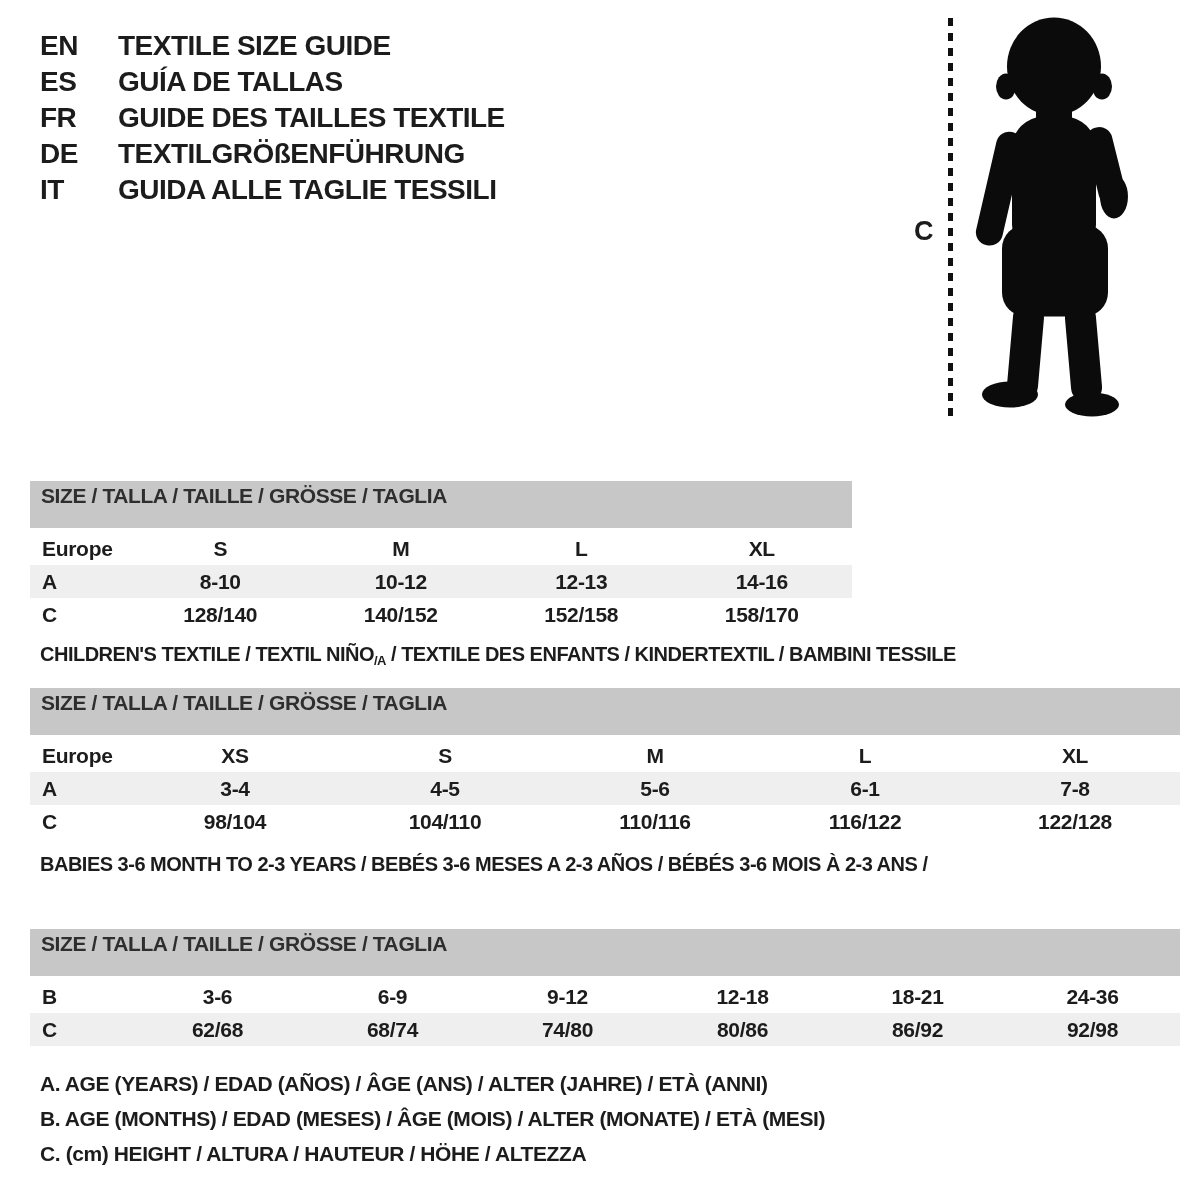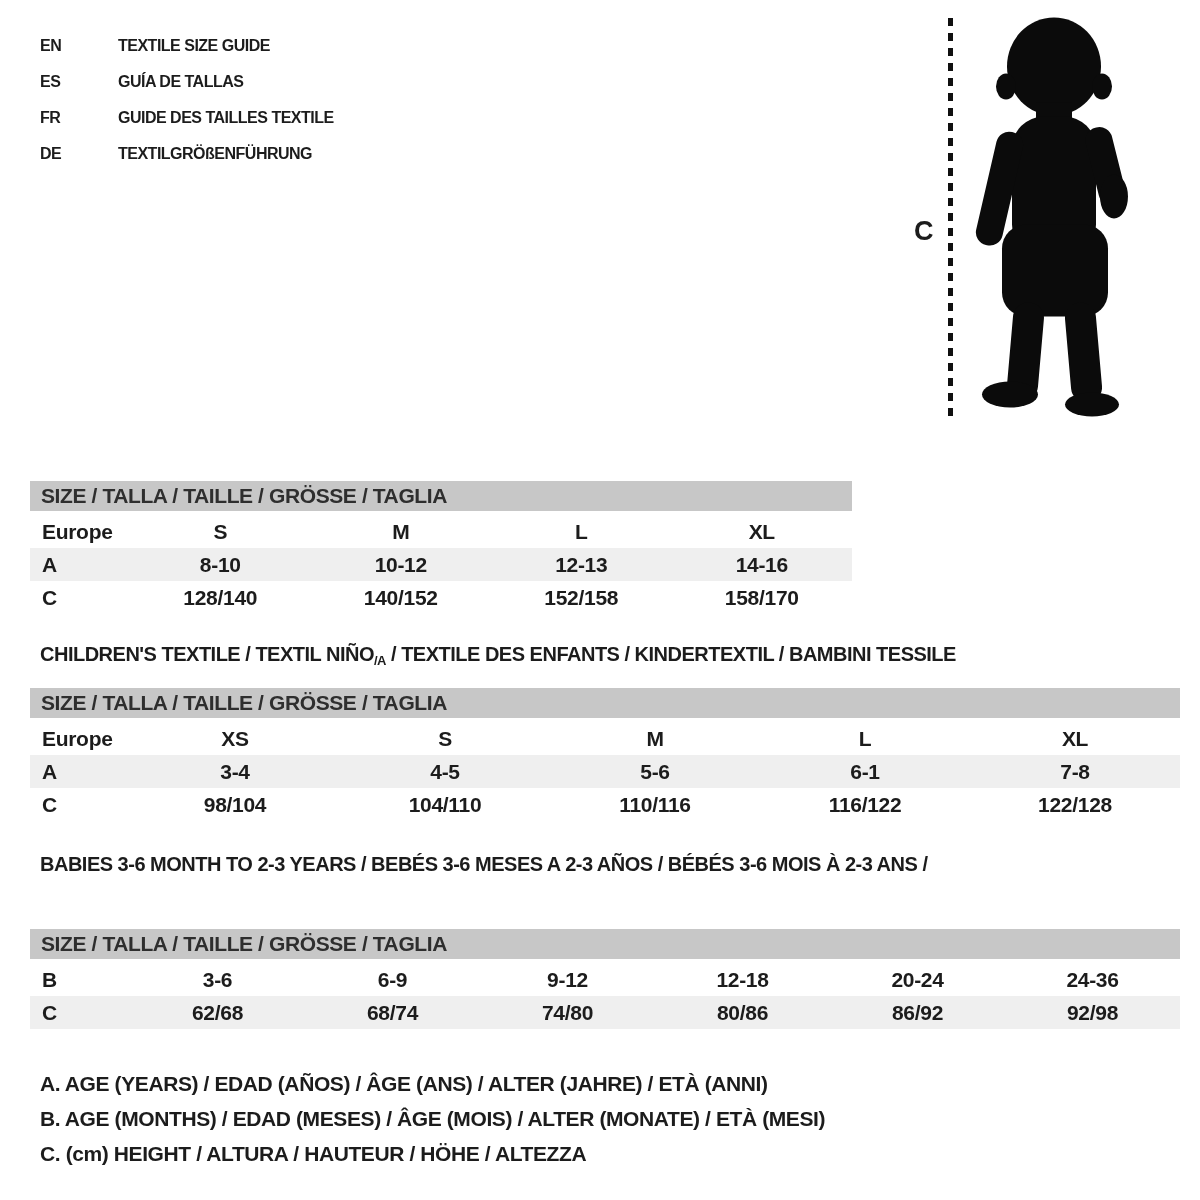--- a/index.html
+++ b/index.html
@@ -10,41 +10,41 @@
     height: 1200px;
     background: #ffffff;
     font-family: "Liberation Sans", sans-serif;
     font-weight: bold;
     color: #1c1c1c;
     overflow: hidden;
   }
 
   
   .lang-list { position: absolute; left: 40px; top: 28px; }
-  .lang-row { display: flex; height: 36px; align-items: center; font-size: 16px; letter-spacing: -0.5px; }
+  .lang-row { display: flex; height: 36px; align-items: center; font-size: 28px; letter-spacing: -0.5px; }
   .lang-code { width: 78px; flex: none; }
 
   
   .figure-area { position: absolute; left: 900px; top: 8px; width: 295px; height: 415px; }
   .height-line {
     position: absolute; left: 48px; top: 10px; width: 5px; height: 400px;
     background: repeating-linear-gradient(to bottom, #101010 0px, #101010 8px, transparent 8px, transparent 15px);
   }
   .height-c { position: absolute; left: 14px; top: 208px; font-size: 27px; }
   .toddler-svg { position: absolute; left: 62px; top: 4px; }
 
   
   .section-title { position: absolute; left: 40px; font-size: 20px; letter-spacing: -0.5px; white-space: nowrap; }
   .title-sub { font-size: 13px; vertical-align: -4px; }
   .babies-title { position: absolute; left: 40px; top: 848px; font-size: 20px; letter-spacing: -0.5px; line-height: 33px; }
 
   
   .size-table { position: absolute; left: 30px; }
   .tbl-header {
-    height: 30px; background: #c7c7c7; color: #2e2e2e;
+    height: 47px; background: #c7c7c7; color: #2e2e2e;
     font-size: 21px; line-height: 30px; padding-left: 11px;
     letter-spacing: -0.4px; margin-bottom: 4px;
   }
   .tbl-row { display: flex; height: 33px; align-items: center; font-size: 21px; letter-spacing: -0.3px; }
   .row-shaded { background: #efefef; }
   .cell-label { width: 100px; padding-left: 12px; flex: none; }
   .cell-val { flex: 1; text-align: center; }
 
   #junior-table   { top: 481px; width: 822px; }
   #children-table { top: 688px; width: 1150px; }
@@ -68,20 +68,24 @@
       <span class="lang-code">ES</span>
       <span class="lang-label">GUÍA DE TALLAS</span>
     </div>
     <div class="lang-row">
       <span class="lang-code">FR</span>
       <span class="lang-label">GUIDE DES TAILLES TEXTILE</span>
     </div>
     <div class="lang-row">
       <span class="lang-code">DE</span>
       <span class="lang-label">TEXTILGRÖßENFÜHRUNG</span>
+    </div>
+    <div class="lang-row">
+      <span class="lang-code">IT</span>
+      <span class="lang-label">GUIDA ALLE TAGLIE TESSILI</span>
     </div>
   </div>
 
   <div class="figure-area">
     <span class="height-c">C</span>
     <div class="height-line"></div>
     <svg class="toddler-svg" width="185" height="405" viewBox="0 0 185 400" xmlns="http://www.w3.org/2000/svg">
       <g fill="#0b0b0b">
         <ellipse cx="92" cy="52" rx="47" ry="49"></ellipse>
         <ellipse cx="44" cy="72" rx="10" ry="13"></ellipse>
@@ -160,21 +164,21 @@
     <span style="display:block;">BABIES 3-6 MONTH TO 2-3 YEARS / BEBÉS 3-6 MESES A 2-3 AÑOS / BÉBÉS 3-6 MOIS À 2-3 ANS /</span>
   </div>
   <div class="size-table" id="babies-table">
     <div class="tbl-header">SIZE / TALLA / TAILLE / GRÖSSE / TAGLIA</div>
     <div class="tbl-row">
       <span class="cell-label">B</span>
       <span class="cell-val">3-6</span>
       <span class="cell-val">6-9</span>
       <span class="cell-val">9-12</span>
       <span class="cell-val">12-18</span>
-      <span class="cell-val">20-24</span>
+      <span class="cell-val">18-21</span>
       <span class="cell-val">24-36</span>
     </div>
     <div class="tbl-row row-shaded">
       <span class="cell-label">C</span>
       <span class="cell-val">62/68</span>
       <span class="cell-val">68/74</span>
       <span class="cell-val">74/80</span>
       <span class="cell-val">80/86</span>
       <span class="cell-val">86/92</span>
       <span class="cell-val">92/98</span>

